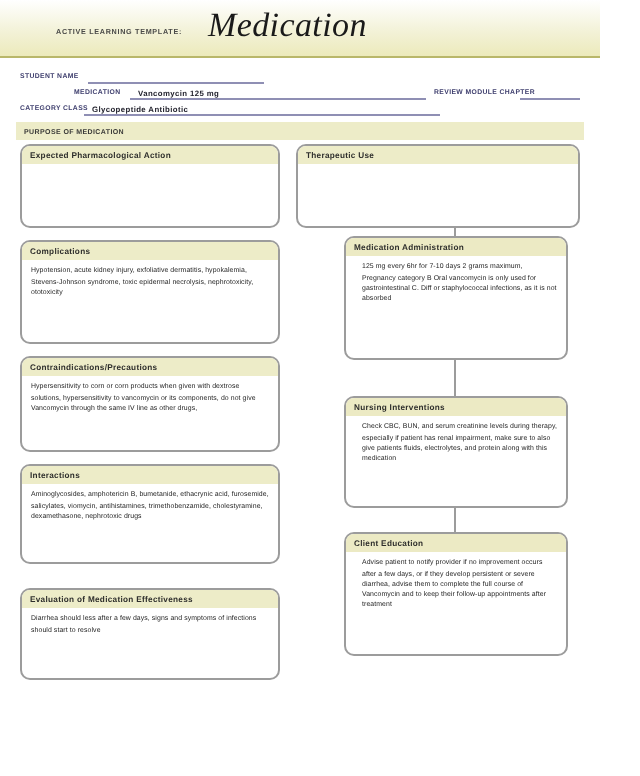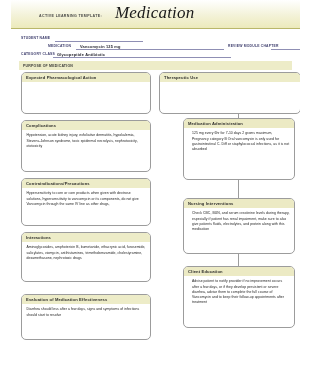--- a/index.html
+++ b/index.html
@@ -15,21 +15,20 @@
     position: relative;
   }
 
   .page {
     position: absolute;
     left: 0; top: 0;
     width: 300px;
     height: 388px;
     background: #ffffff;
     box-sizing: border-box;
-    padding-left: 11px;
   }
 
   
   .masthead {
     position: relative;
     height: 28px;
     background: linear-gradient(to bottom, #ffffff 0%, #f3f2d8 55%, #eceabb 100%);
     border-bottom: 1.5px solid #b9b76a;
   }
   .alt-label {

